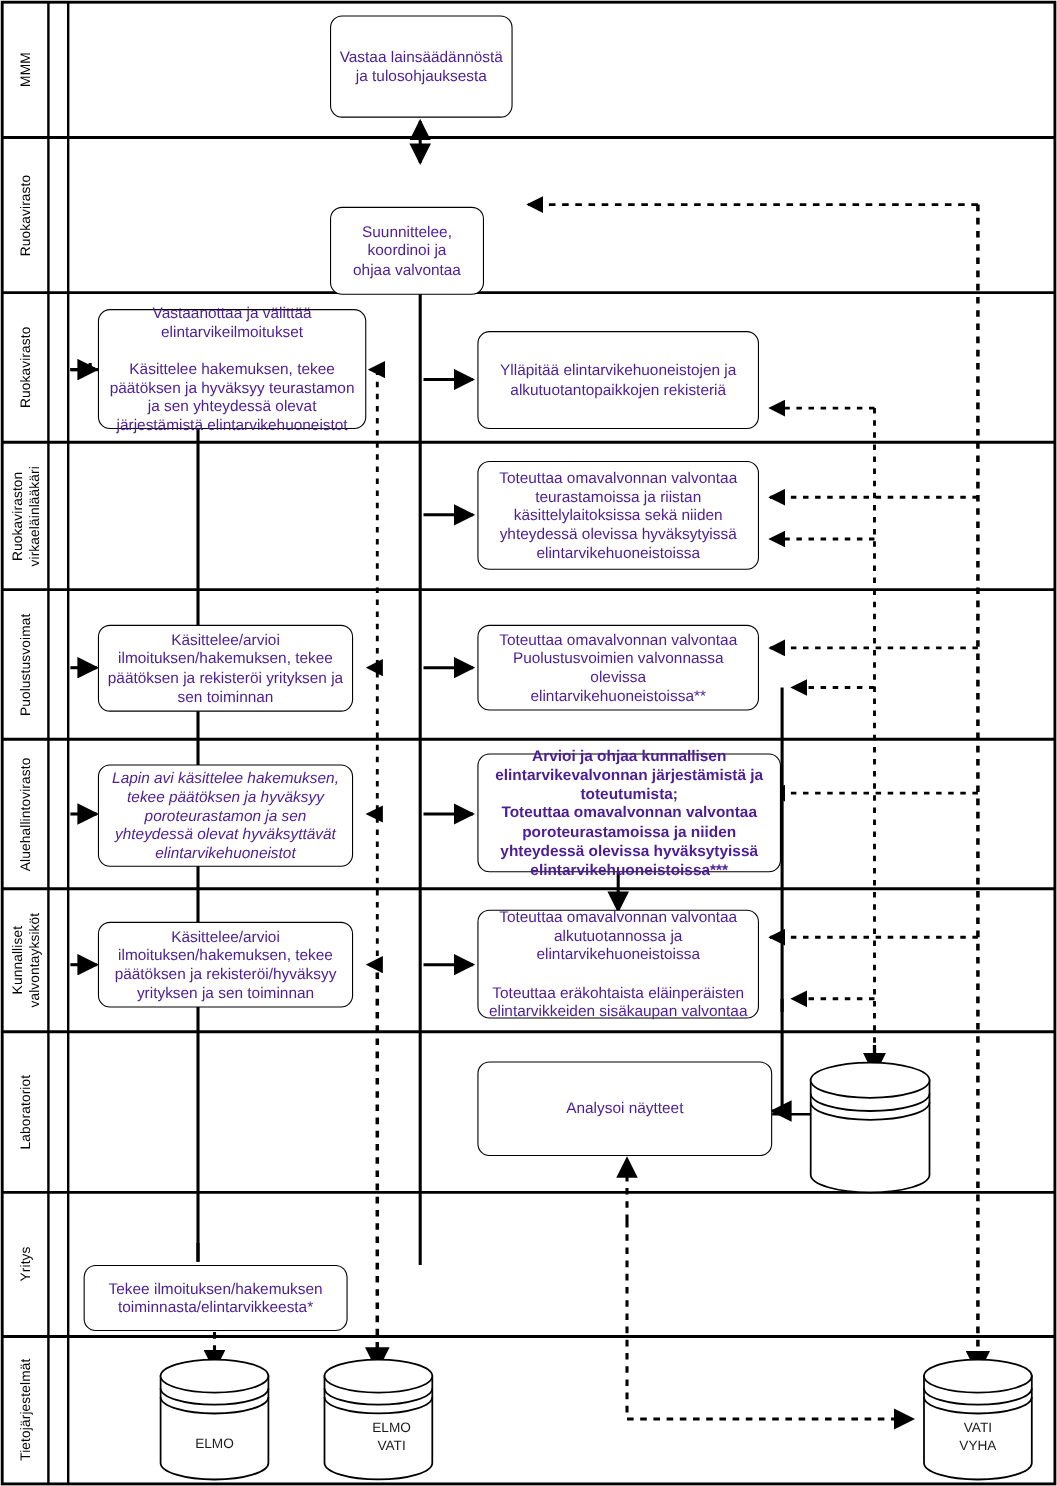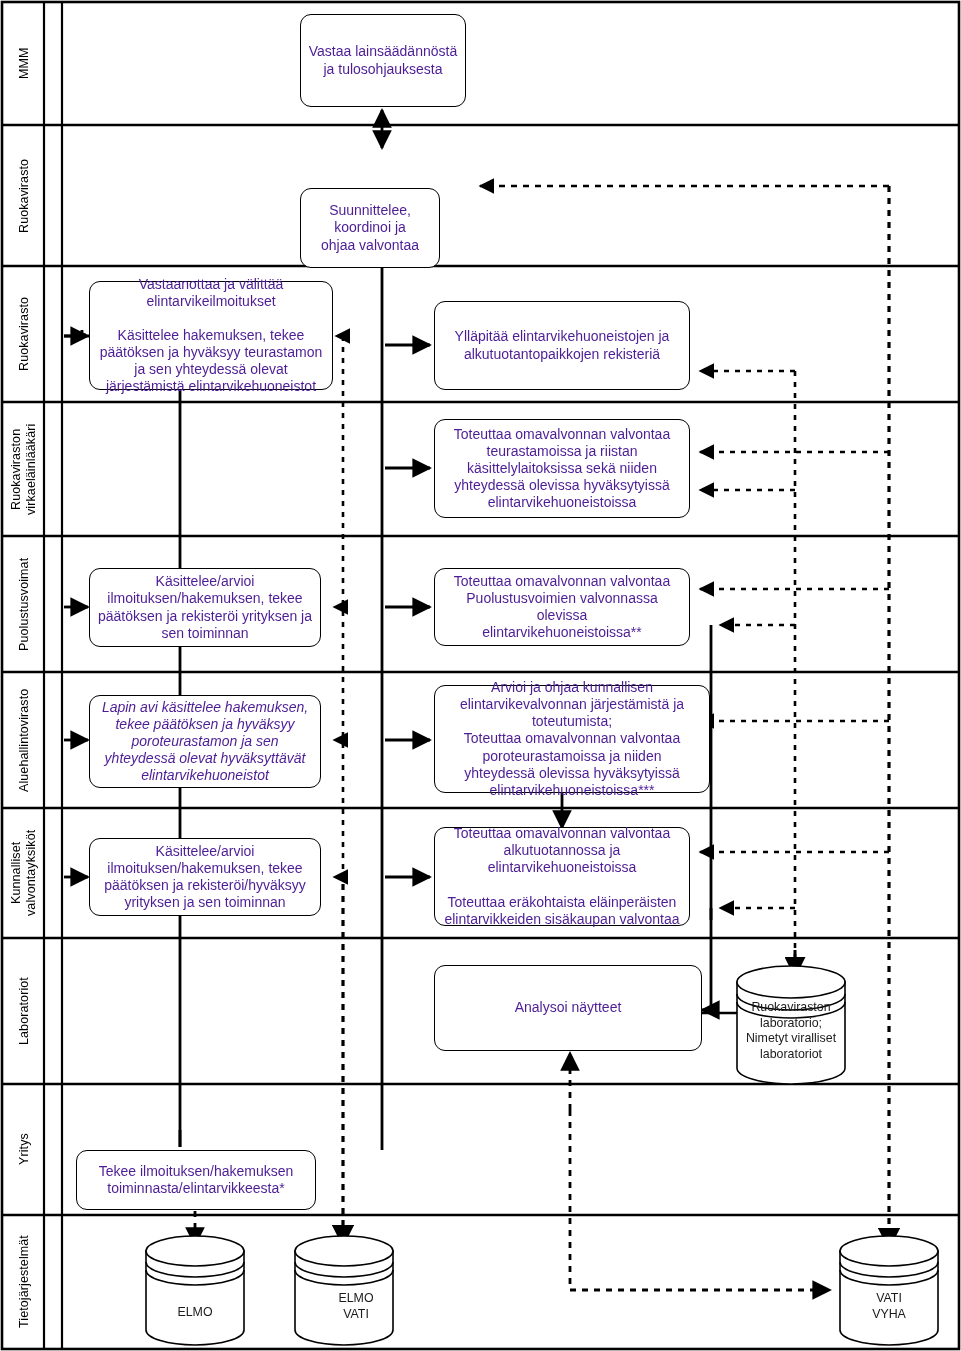--- a/index.html
+++ b/index.html
@@ -261,44 +261,40 @@
 päätöksen ja rekisteröi yrityksen ja
 sen toiminnan</div>
   <div class="node" style="left:434px;top:568px;width:256px;height:78px;">Toteuttaa omavalvonnan valvontaa
 Puolustusvoimien valvonnassa olevissa
 elintarvikehuoneistoissa**</div>
   <div class="node" style="left:89px;top:695px;width:232px;height:93px;font-style:italic;">Lapin avi käsittelee hakemuksen,
 tekee päätöksen ja hyväksyy
 poroteurastamon ja sen
 yhteydessä olevat hyväksyttävät
 elintarvikehuoneistot</div>
-  <div class="node" style="left:434px;top:685px;width:276px;height:108px;">Arvioi ja ohjaa kunnallisen
+  <div class="node" style="left:434px;top:685px;width:276px;height:108px;font-weight:bold;">Arvioi ja ohjaa kunnallisen
 elintarvikevalvonnan järjestämistä ja
 toteutumista;
 Toteuttaa omavalvonnan valvontaa
 poroteurastamoissa ja niiden
 yhteydessä olevissa hyväksytyissä
 elintarvikehuoneistoissa***</div>
   <div class="node" style="left:89px;top:838px;width:232px;height:78px;">Käsittelee/arvioi
 ilmoituksen/hakemuksen, tekee
 päätöksen ja rekisteröi/hyväksyy
 yrityksen ja sen toiminnan</div>
   <div class="node" style="left:434px;top:827px;width:256px;height:99px;">Toteuttaa omavalvonnan valvontaa
 alkutuotannossa ja
 elintarvikehuoneistoissa
 
 Toteuttaa eräkohtaista eläinperäisten
 elintarvikkeiden sisäkaupan valvontaa</div>
   <div class="node" style="left:434px;top:965px;width:268px;height:86px;">Analysoi näytteet</div>
   <div class="node" style="left:76px;top:1110px;width:240px;height:60px;margin-top:40px;">Tekee ilmoituksen/hakemuksen
 toiminnasta/elintarvikkeesta*</div>
 
-  <div class="db-label" style="left:737px;top:1000px;width:108px;">Ruokaviraston
-laboratorio;
-Nimetyt viralliset
-laboratoriot</div>
   <div class="db-label" style="left:146px;top:1305px;width:98px;">ELMO</div>
   <div class="db-label" style="left:295px;top:1291px;width:122px;">ELMO
 VATI</div>
   <div class="db-label" style="left:840px;top:1291px;width:98px;">VATI
 VYHA</div>
 
 </div>
 
 </body></html>

